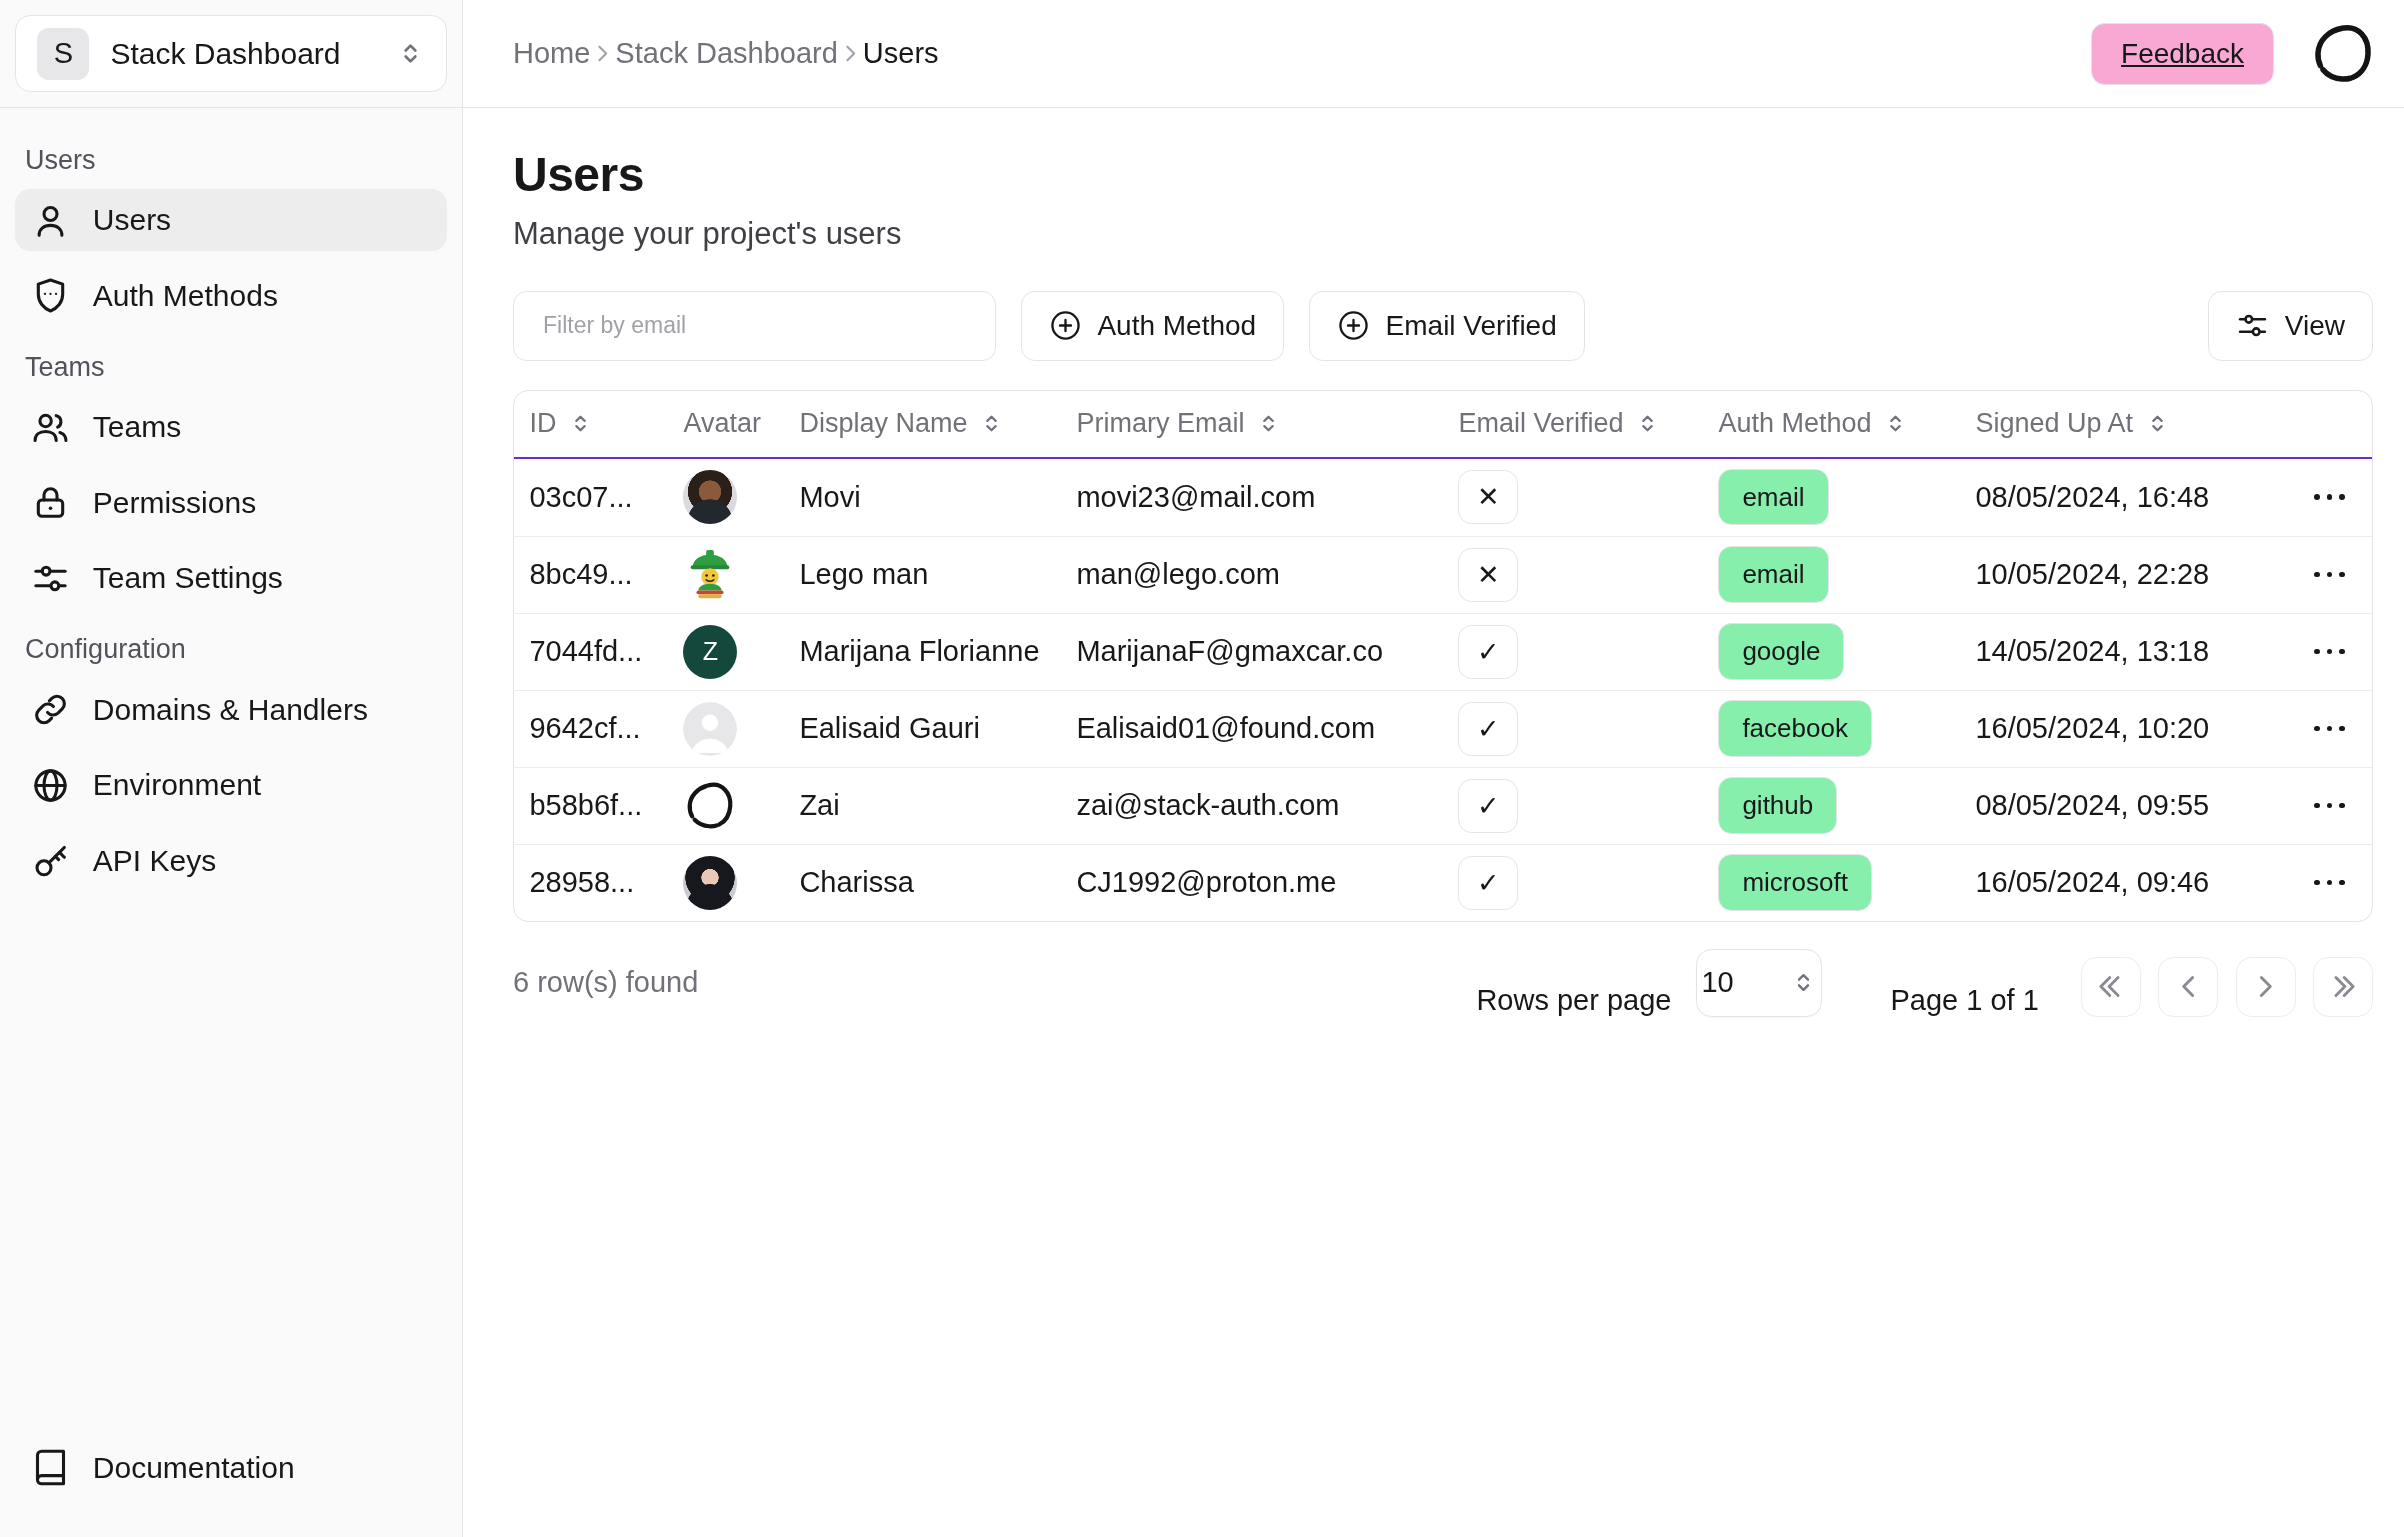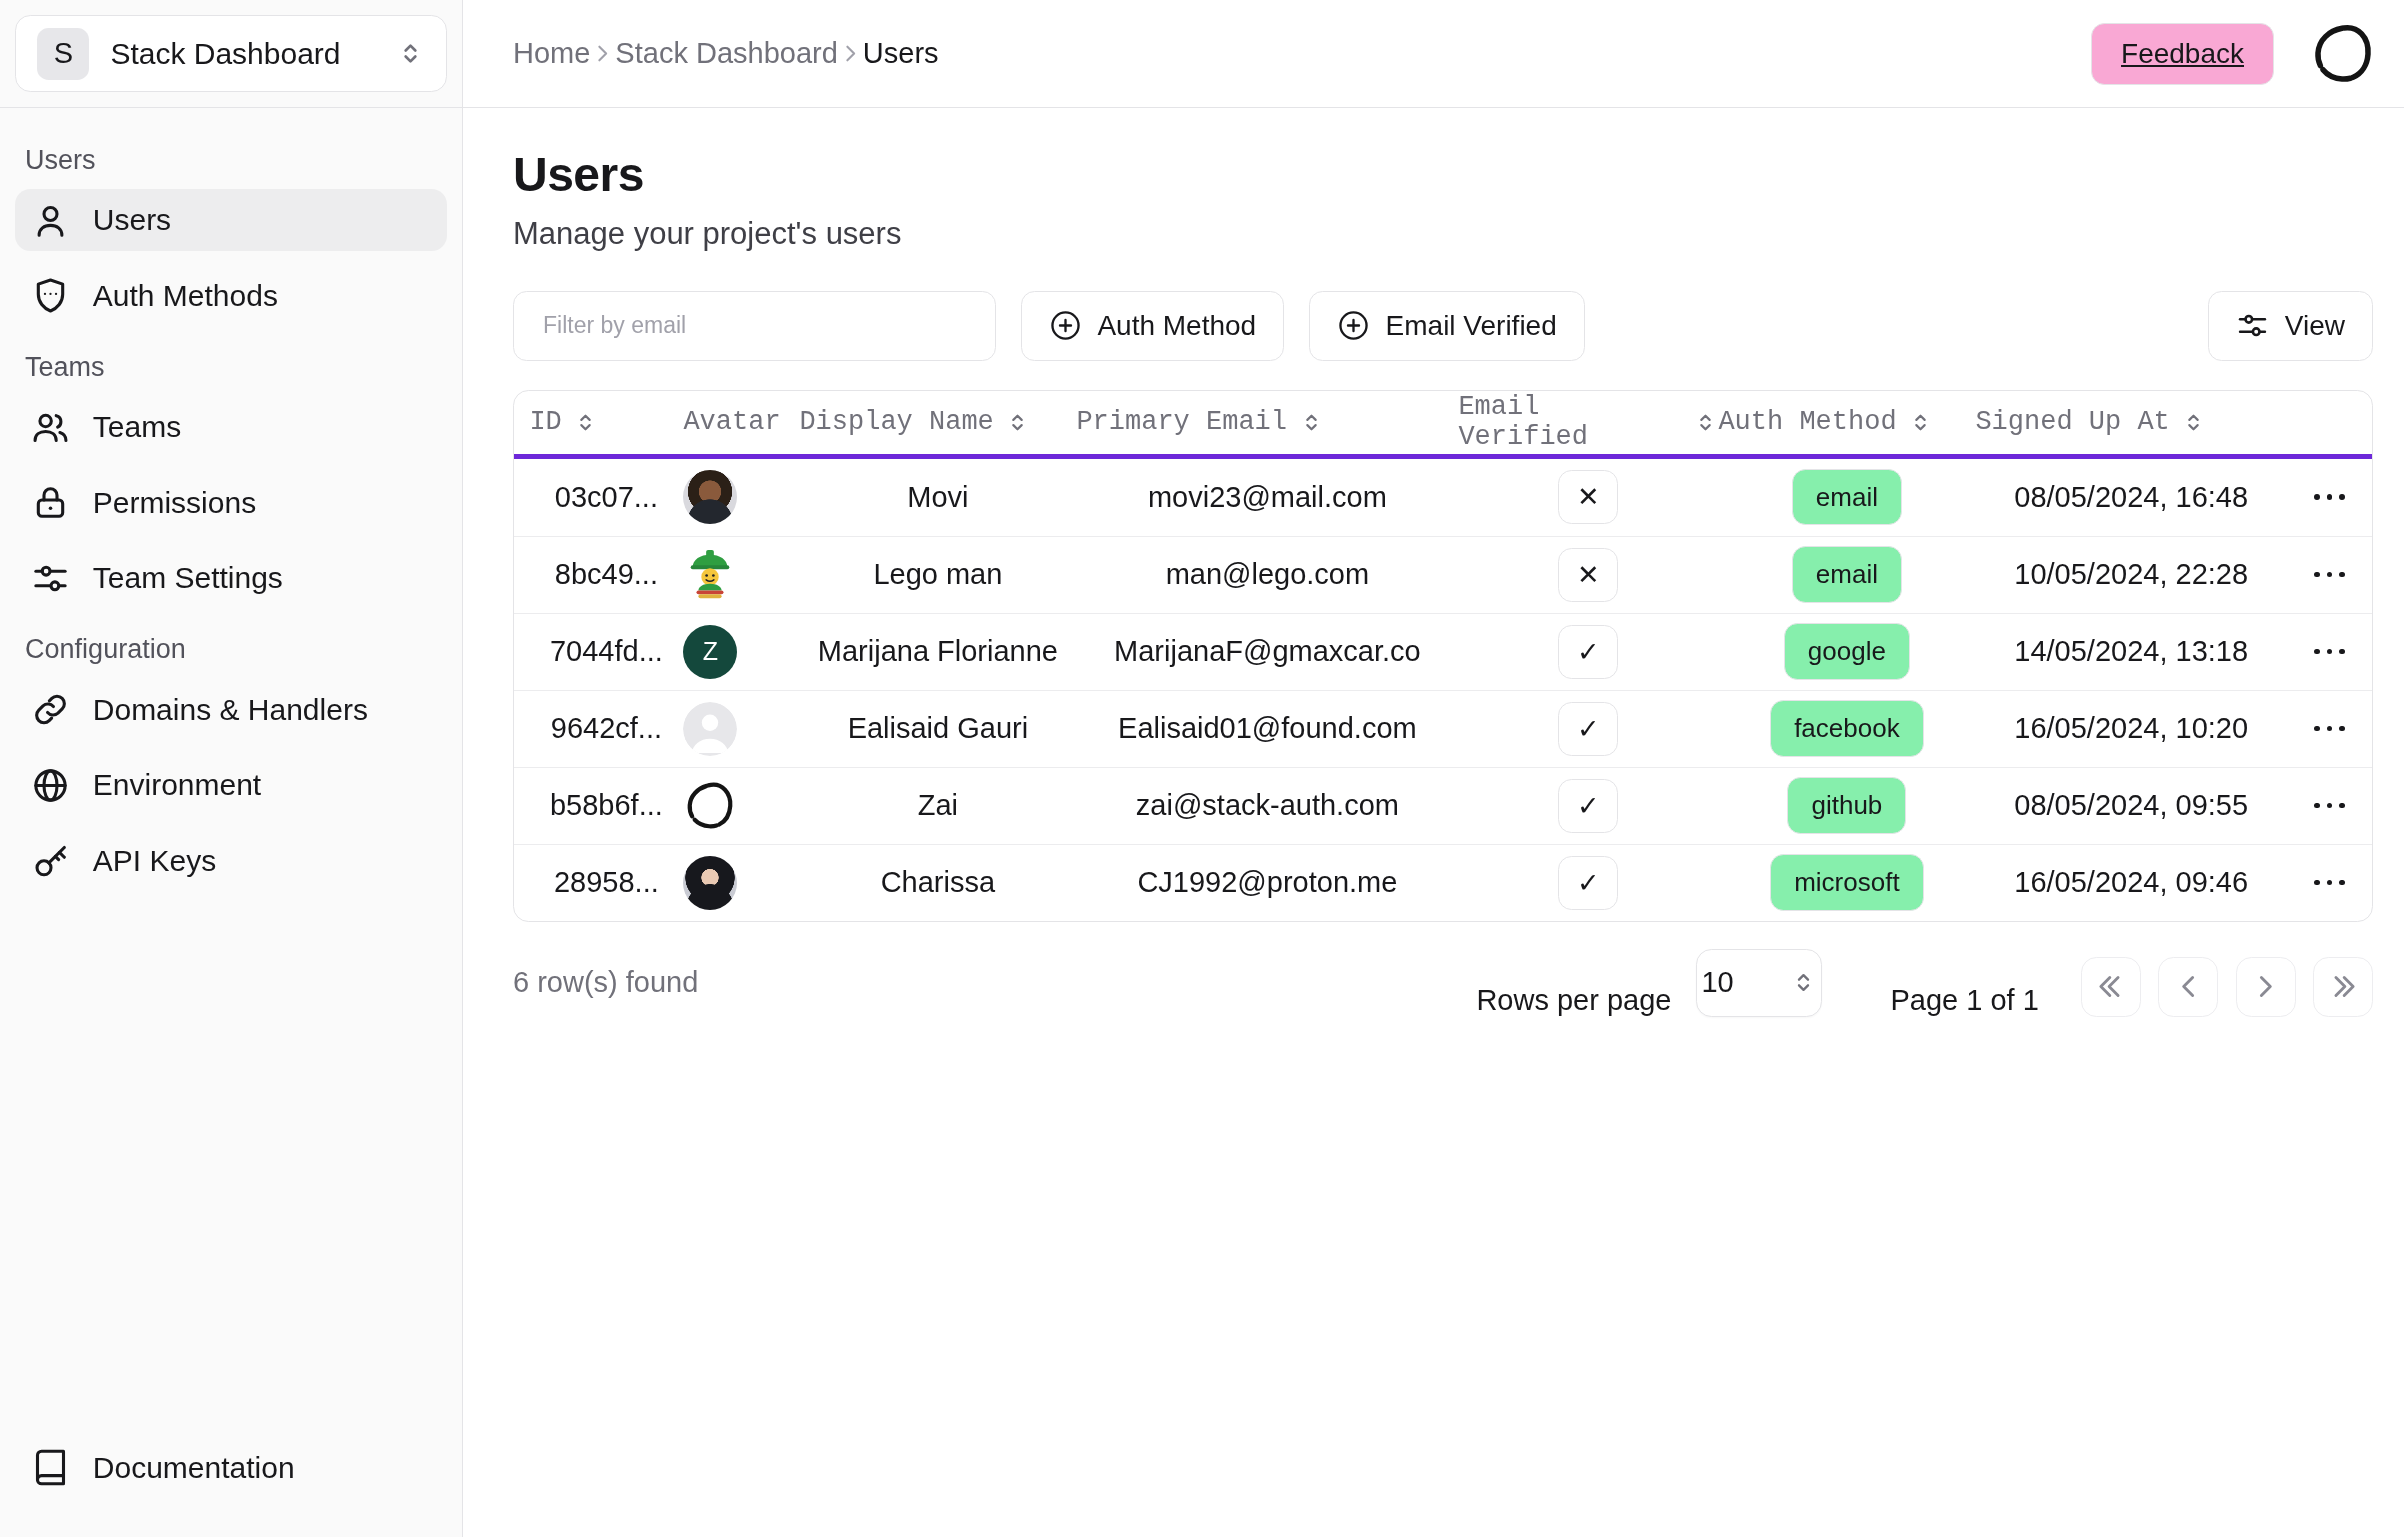--- a/index.html
+++ b/index.html
@@ -108,27 +108,27 @@
   .users-table {
     border: 1px solid #e4e4e7; border-radius: 15.4px;
     overflow: hidden; background: #fff;
   }
   .tgrid {
     display: grid;
     grid-template-columns: 154px 116px 277px 382px 260px 257px 1fr 85px;
     align-items: center;
     padding-left: 15.4px;
   }
-  .thead { height: 68px; border-bottom: 5px solid #6d28d9; font-family: Liberation Mono, monospace; }
+  .thead { height: 68px; border-bottom: 2px solid #6d28d9; }
   .th {
     display: flex; align-items: center; gap: 11.6px;
     font-size: 27px; color: #71717a; cursor: pointer;
   }
   .sort-icon { width: 25px; height: 25px; color: #71717a; flex: none; }
-  .trow { height: 77px; text-align: center; }
+  .trow { height: 77px; }
   .trow + .trow { border-top: 1px solid #ececee; }
   .cell { font-size: 29px; color: #18181b; overflow: hidden; white-space: nowrap; }
 
   .avatar {
     width: 54px; height: 54px; border-radius: 50%;
     display: flex; align-items: center; justify-content: center;
     overflow: hidden; flex: none;
   }
   .avatar svg { width: 100%; height: 100%; }
   .avatar-initial { color: #fff; font-size: 25px; }

